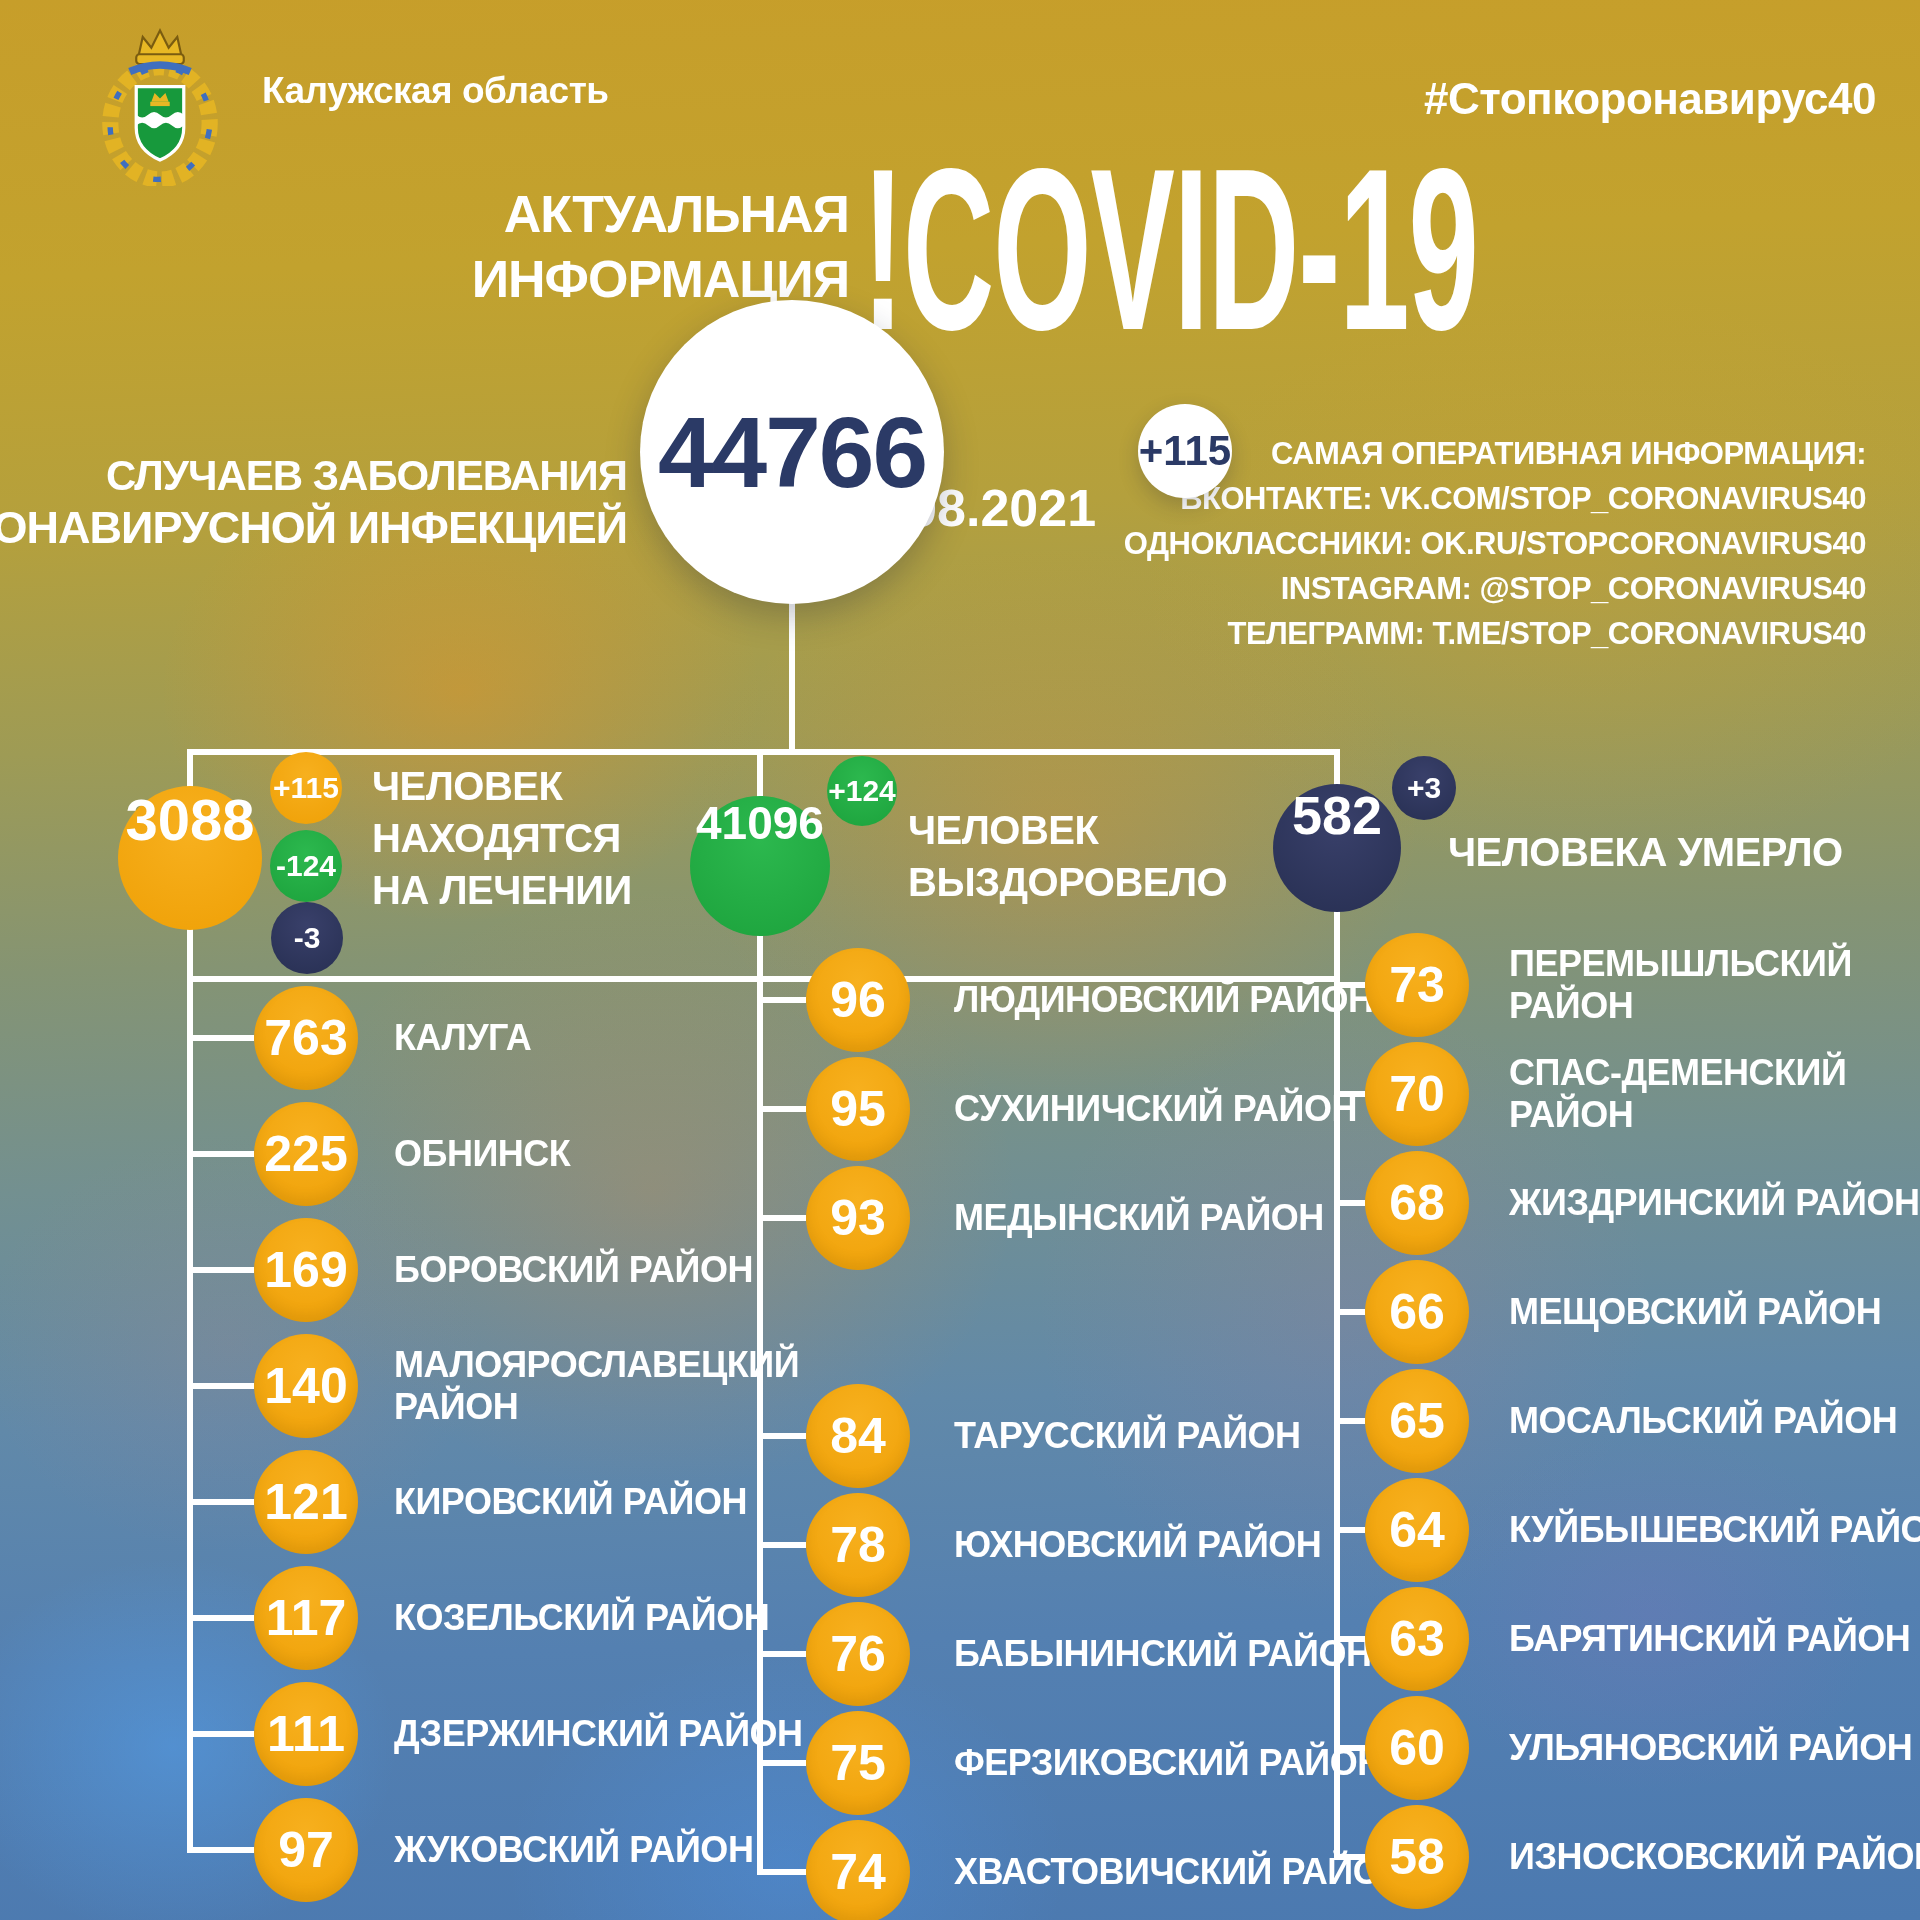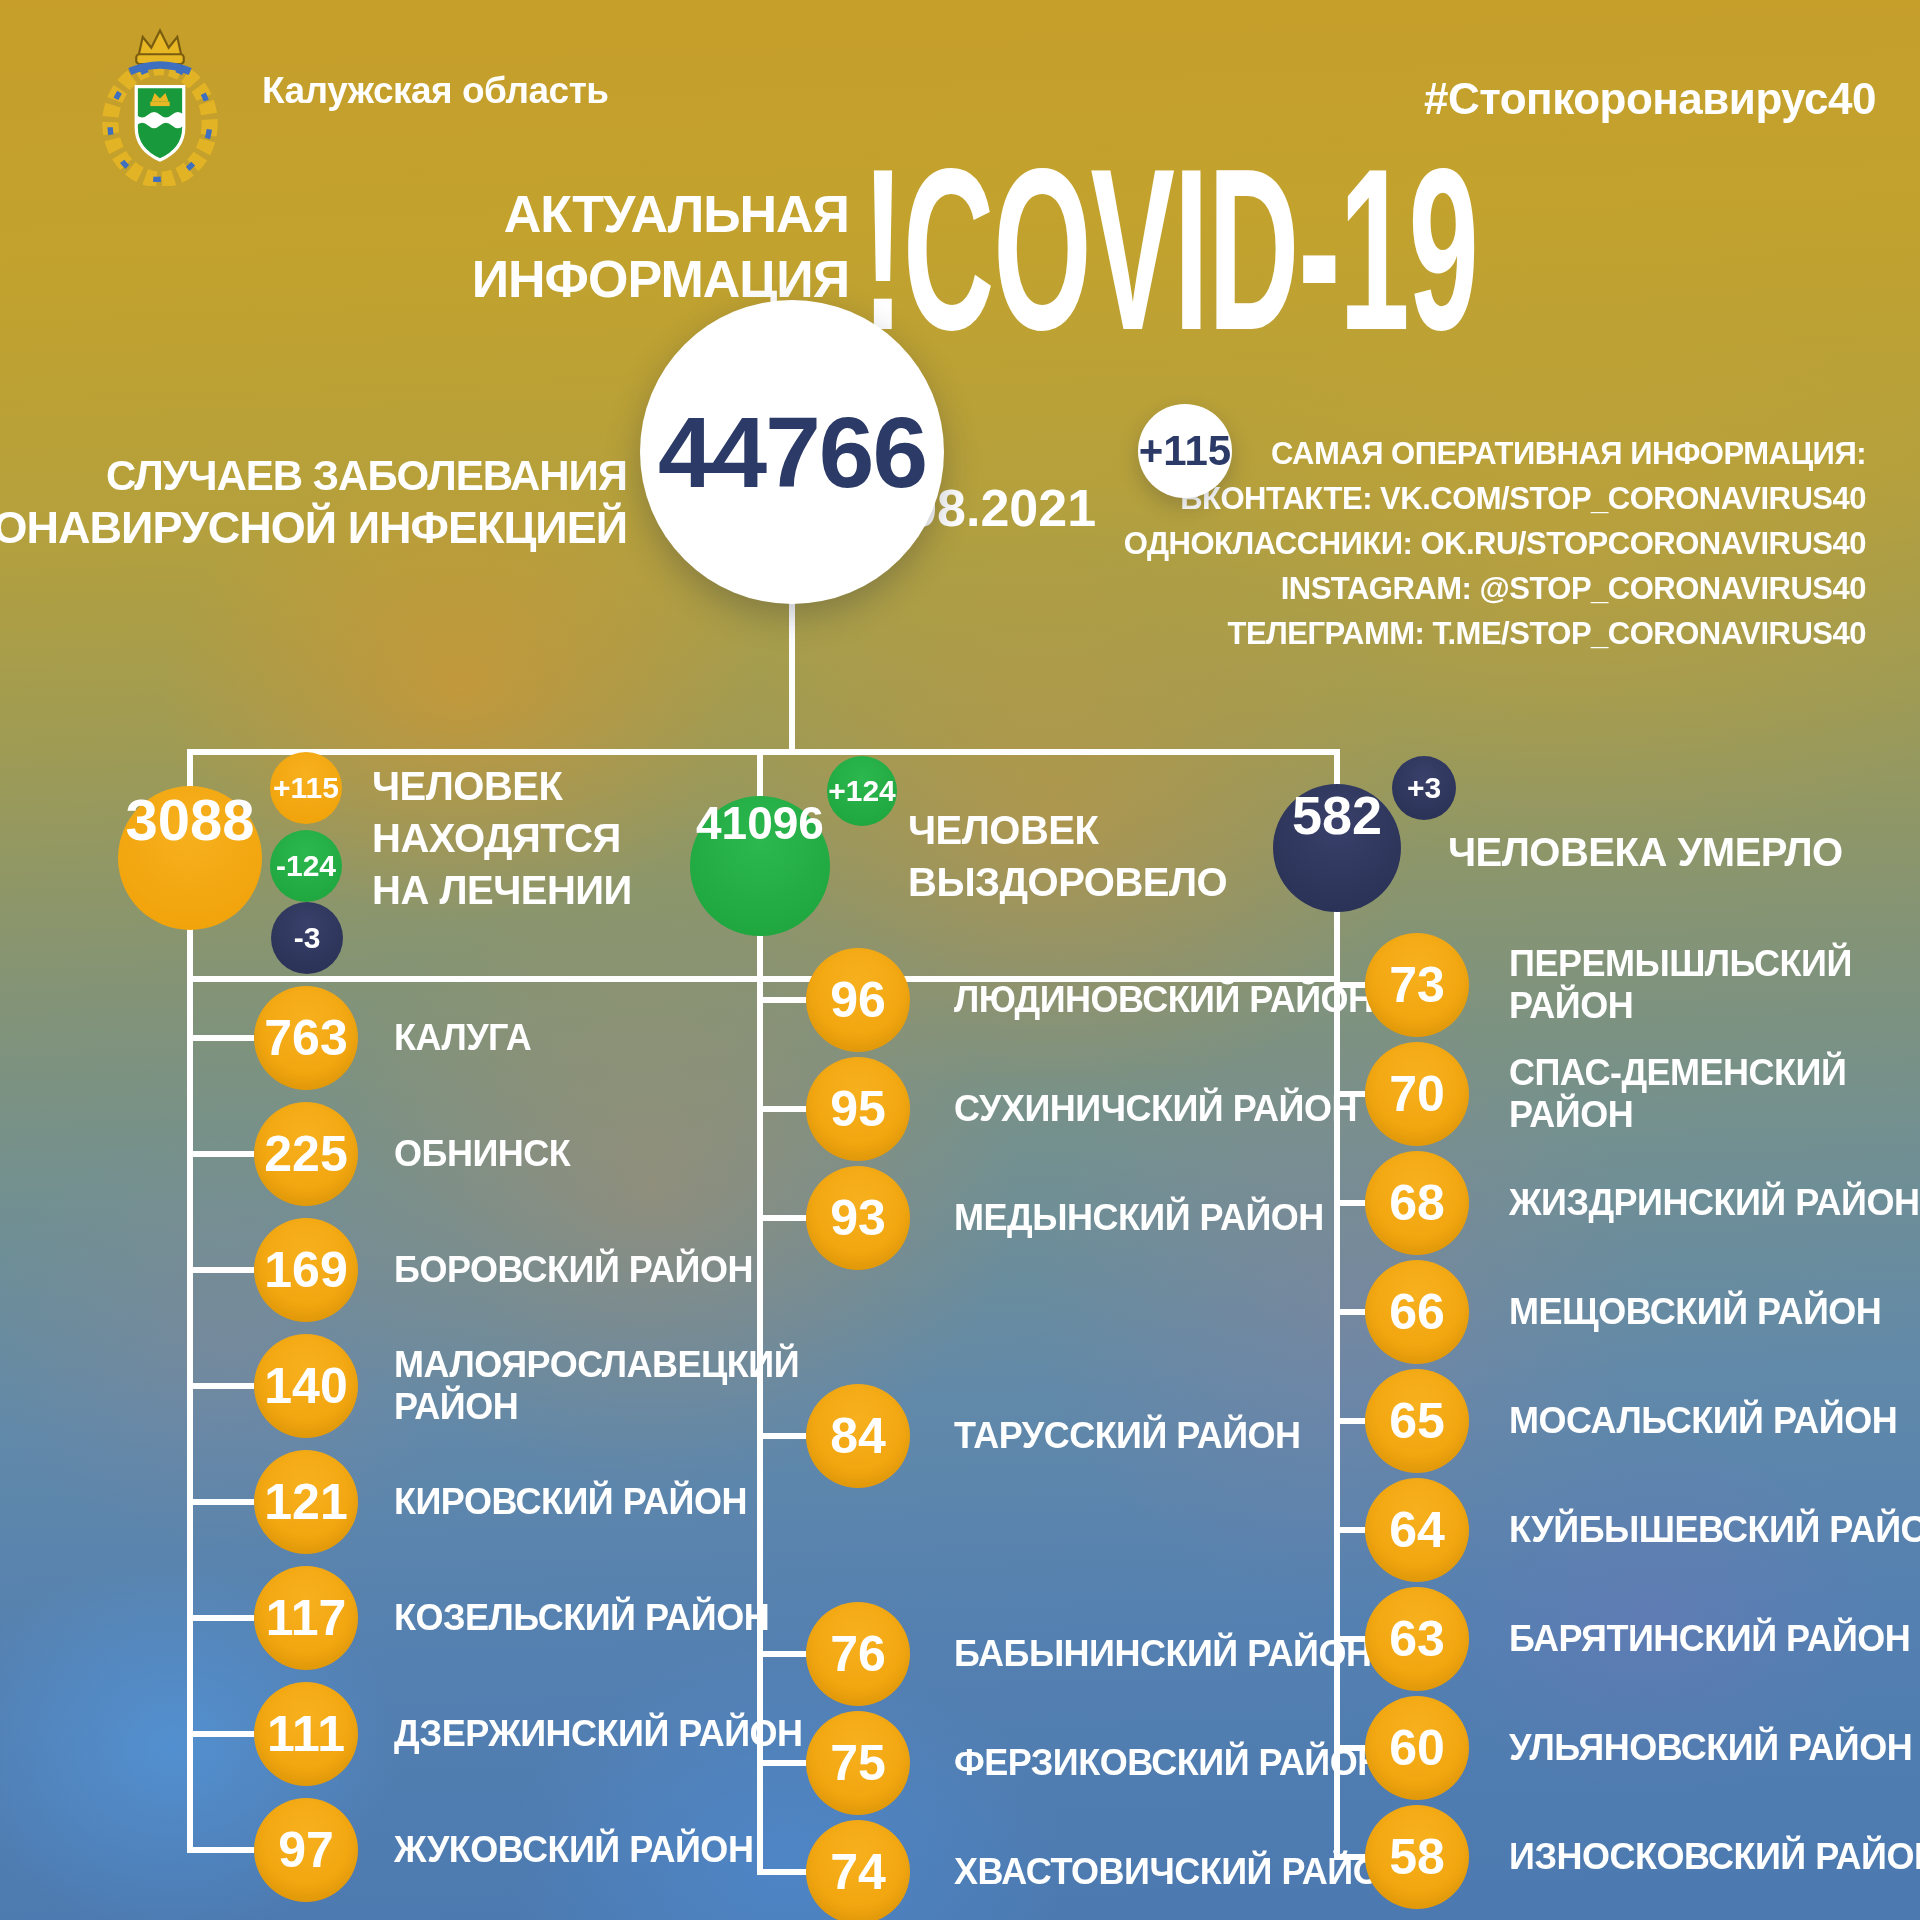--- a/index.html
+++ b/index.html
@@ -222,20 +222,27 @@
       </span>
       <span class="dlabel">МЕДЫНСКИЙ РАЙОН</span>
     </div>
   <div class="drow c2" style="top:1381px">
       <span class="stub"></span>
       <span class="dcircle">
         <span>84</span>
       </span>
       <span class="dlabel">ТАРУССКИЙ РАЙОН</span>
     </div>
+  <div class="drow c2" style="top:1490px">
+      <span class="stub"></span>
+      <span class="dcircle">
+        <span>78</span>
+      </span>
+      <span class="dlabel">ЮХНОВСКИЙ РАЙОН</span>
+    </div>
   <div class="drow c2" style="top:1599px">
       <span class="stub"></span>
       <span class="dcircle">
         <span>76</span>
       </span>
       <span class="dlabel">БАБЫНИНСКИЙ РАЙОН</span>
     </div>
   <div class="drow c2" style="top:1708px">
       <span class="stub"></span>
       <span class="dcircle">

